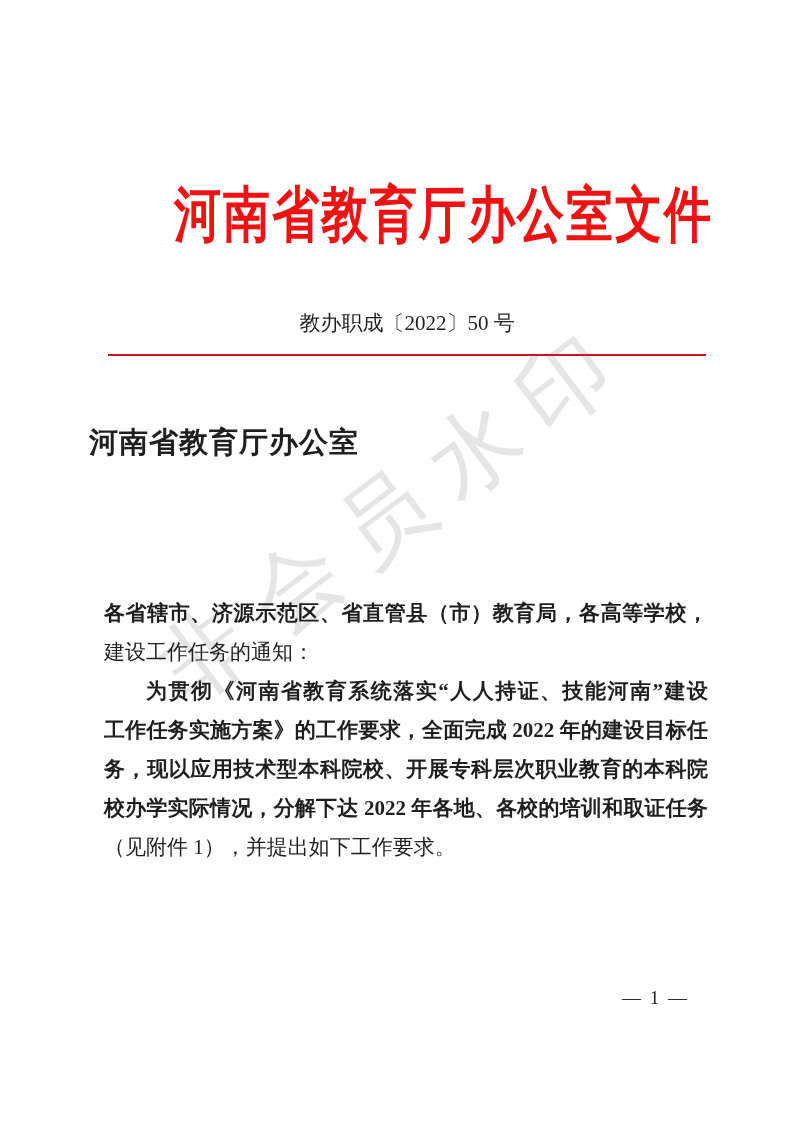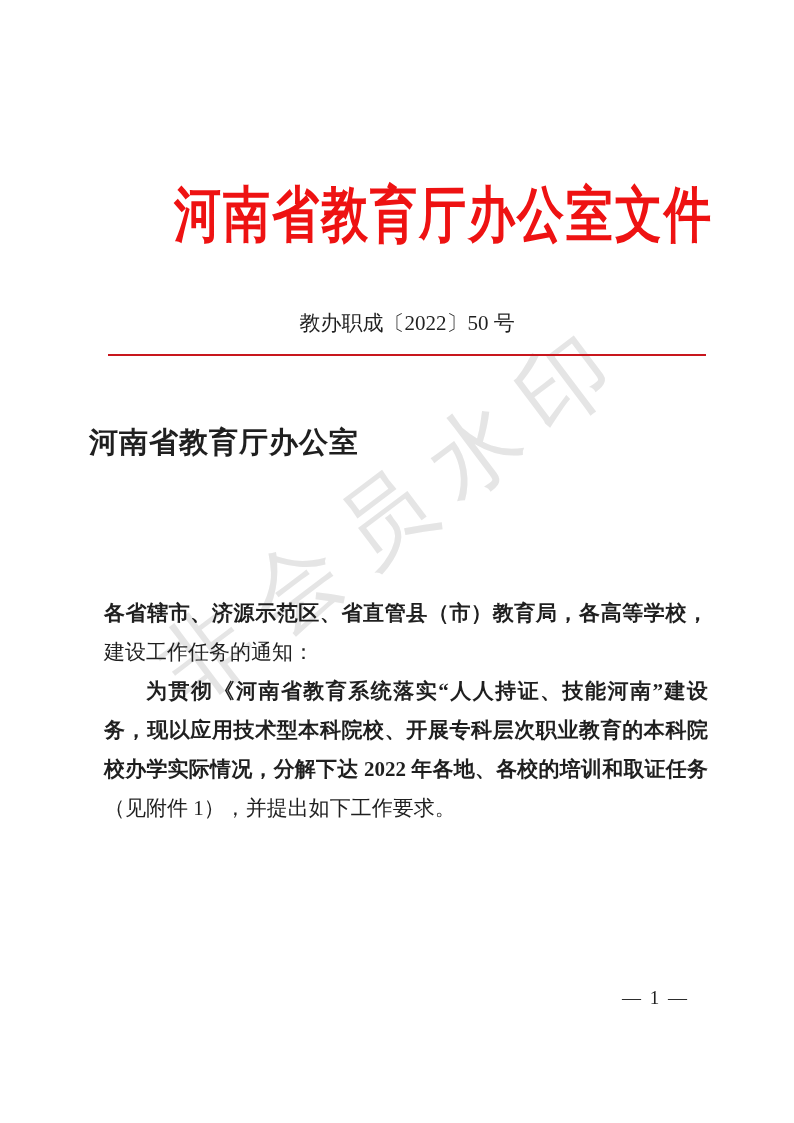--- a/index.html
+++ b/index.html
@@ -107,20 +107,21 @@
     <div class="red-rule"></div>
 
     <div class="doc-title">
       <div class="doc-title-line">河南省教育厅办公室</div>
     </div>
 
     <div class="body">
       <div class="body-line jfull">各省辖市、济源示范区、省直管县（市）教育局，各高等学校，</div>
       <div class="body-line">建设工作任务的通知：</div>
       <div class="body-line jfull indent">为贯彻《河南省教育系统落实“人人持证、技能河南”建设</div>
+      <div class="body-line jfull">工作任务实施方案》的工作要求，全面完成 2022 年的建设目标任</div>
       <div class="body-line jfull">务，现以应用技术型本科院校、开展专科层次职业教育的本科院</div>
       <div class="body-line jfull">校办学实际情况，分解下达 2022 年各地、各校的培训和取证任务</div>
       <div class="body-line">（见附件 1），并提出如下工作要求。</div>
     </div>
 
     <div class="page-number">— 1 —</div>
 
   </div>
 </div>
 

